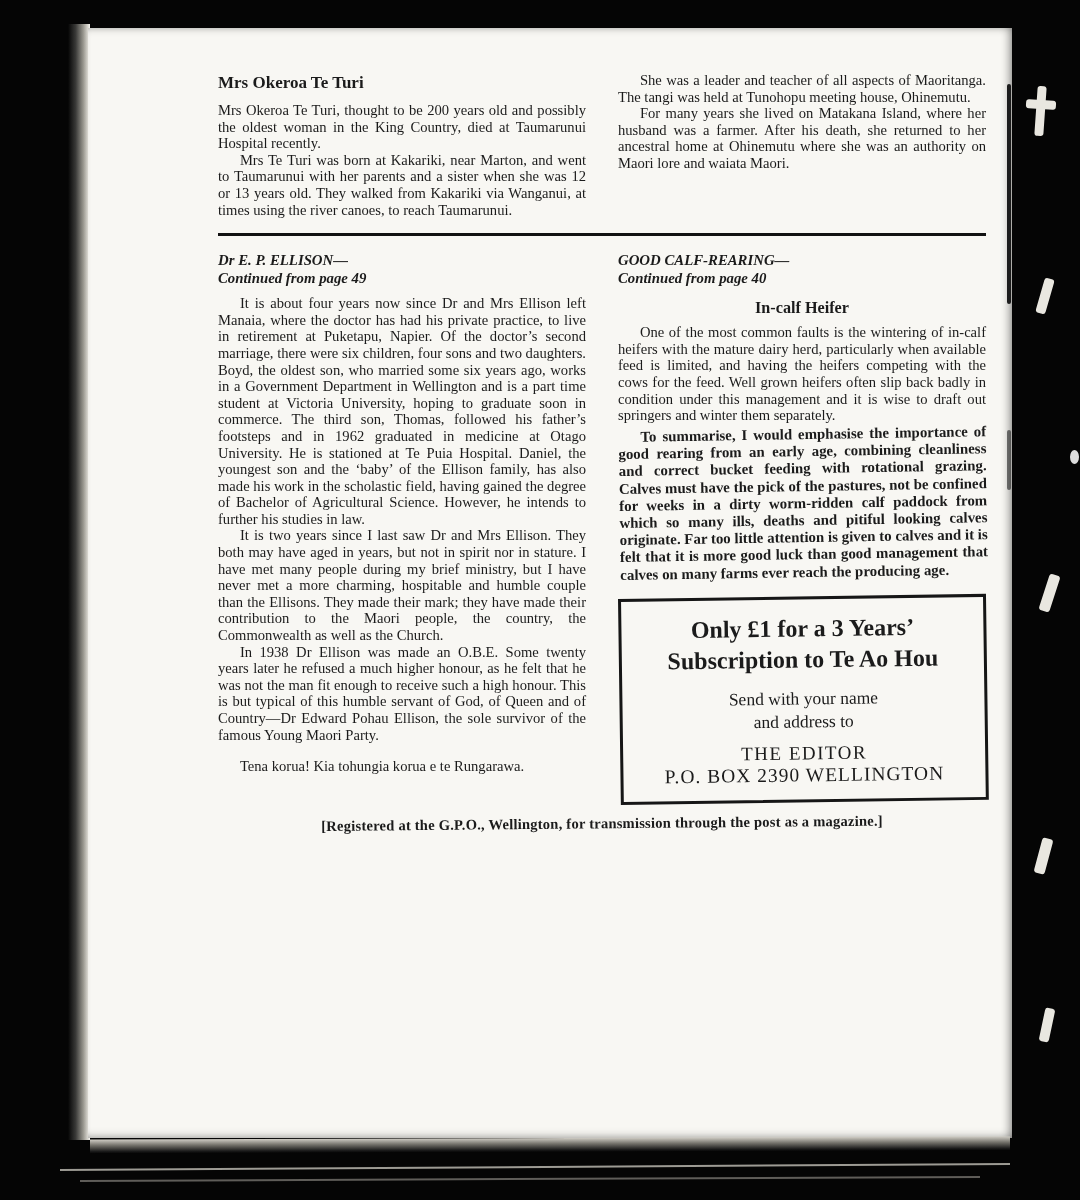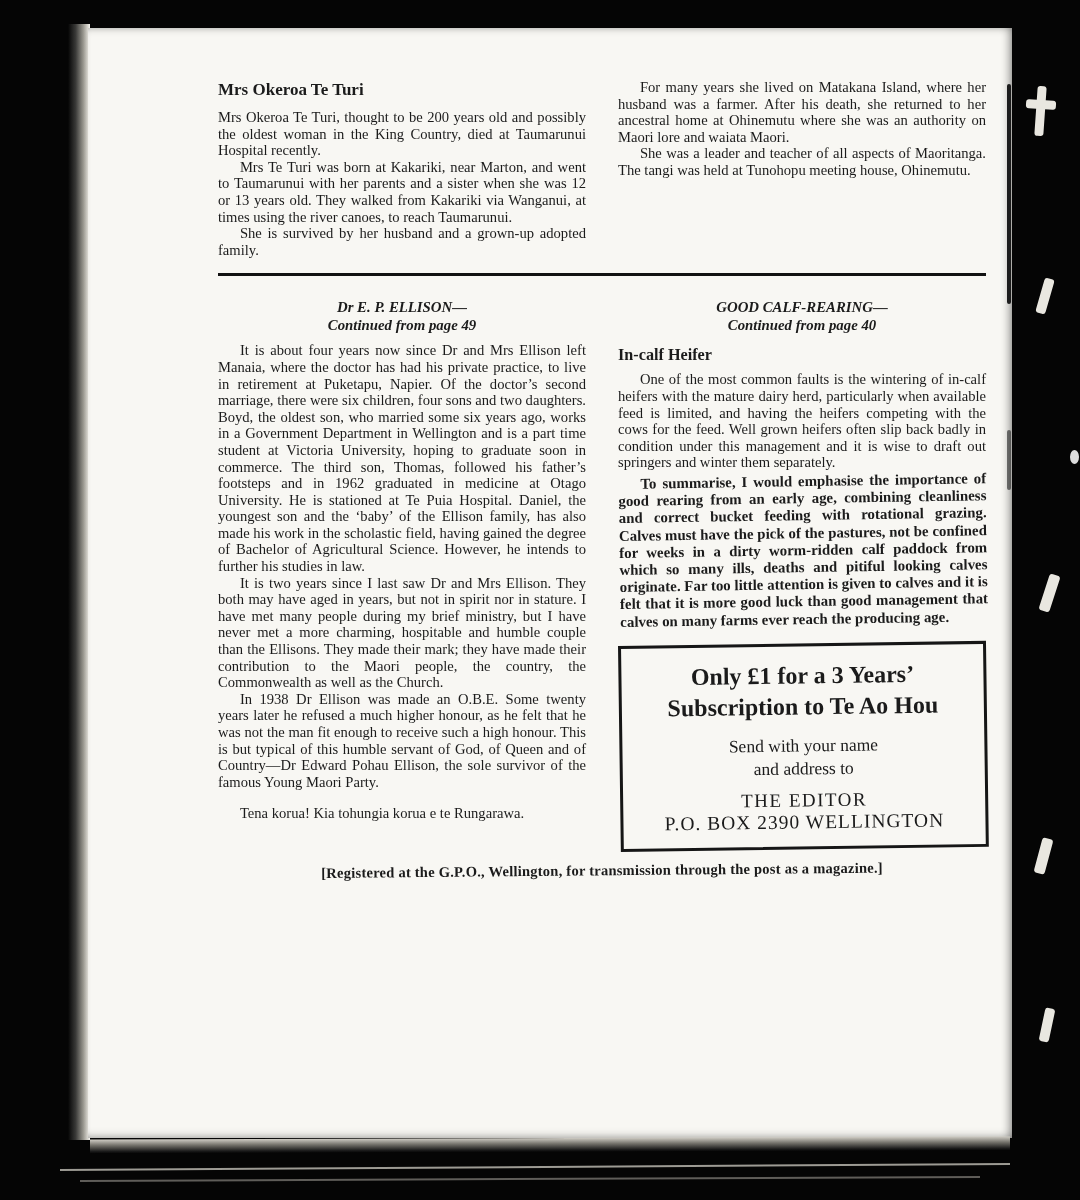--- a/index.html
+++ b/index.html
@@ -13,27 +13,27 @@
     position: absolute; left: 68px; top: 24px; width: 22px; height: 1116px;
     background: linear-gradient(90deg, #050505 0%, #3a3a38 35%, #9a9890 70%, #d8d6cf 90%, #f8f7f3 100%);
   }
   .page {
     position: absolute; left: 88px; top: 28px; width: 924px; height: 1110px;
     background: #f8f7f3;
     padding: 44px 26px 0 130px;
     box-shadow: inset -7px 0 10px -5px rgba(0,0,0,0.45), inset 0 6px 8px -6px rgba(0,0,0,0.25), inset 0 -8px 10px -7px rgba(0,0,0,0.3);
   }
   .columns { display: flex; gap: 32px; }
-  .col { flex: 1 1 0; font-size: 14.6px; line-height: 16.6px; text-align: justify; margin-top: 7px; }
+  .col { flex: 1 1 0; font-size: 14.6px; line-height: 16.6px; text-align: justify; }
   .col p { margin: 0; }
   p.ind { text-indent: 1.5em; }
   .obit-title { font-size: 17px; font-weight: bold; line-height: 22px; margin-bottom: 8px; text-align: left; }
   .rule { border: none; border-top: 3.5px solid #121212; margin: 15px 0 16px 0; }
-  .cont-head { font-size: 14.8px; font-weight: bold; font-style: italic; line-height: 17.5px; margin-bottom: 8px; text-align: center; }
-  .subhead { font-size: 16.2px; font-weight: bold; line-height: 20px; margin: 11px 0 6px 0; text-align: left; }
+  .cont-head { font-size: 14.8px; font-weight: bold; font-style: italic; line-height: 17.5px; margin-bottom: 8px; text-align: left; }
+  .subhead { font-size: 16.2px; font-weight: bold; line-height: 20px; margin: 11px 0 6px 0; text-align: center; }
   .closing { margin-top: 15px !important; }
   .emph {
     font-weight: bold; font-size: 14.9px; line-height: 17.2px; margin-top: 5px !important;
     transform: rotate(-0.9deg); transform-origin: left top;
   }
   .sub-box {
     border: 3px solid #161616; margin-top: 15px; padding: 14px 8px 16px 8px;
     text-align: center; background: #f8f7f3;
     transform: rotate(-0.8deg); transform-origin: left top;
   }
@@ -75,25 +75,24 @@
 
   <div class="stack-left"></div>
 
   <div class="page">
 
     <div class="columns">
       <section class="col">
         <h2 class="obit-title">Mrs Okeroa Te Turi</h2>
         <p>Mrs Okeroa Te Turi, thought to be 200 years old and possibly the oldest woman in the King Country, died at Taumarunui Hospital recently.</p>
         <p class="ind">Mrs Te Turi was born at Kakariki, near Marton, and went to Taumarunui with her parents and a sister when she was 12 or 13 years old. They walked from Kakariki via Wanganui, at times using the river canoes, to reach Taumarunui.</p>
-        <p class="ind">She is survived by her husband and a grown-up adopted family.</p>
       </section>
       <section class="col">
+        <p class="ind">She was a leader and teacher of all aspects of Maoritanga. The tangi was held at Tunohopu meeting house, Ohinemutu.</p>
         <p class="ind">For many years she lived on Matakana Island, where her husband was a farmer. After his death, she returned to her ancestral home at Ohinemutu where she was an authority on Maori lore and waiata Maori.</p>
-        <p class="ind">She was a leader and teacher of all aspects of Maoritanga. The tangi was held at Tunohopu meeting house, Ohinemutu.</p>
       </section>
     </div>
 
     <hr class="rule">
 
     <div class="columns">
 
       <section class="col">
         <h3 class="cont-head">
           <span>Dr E. P. ELLISON—</span><br>

